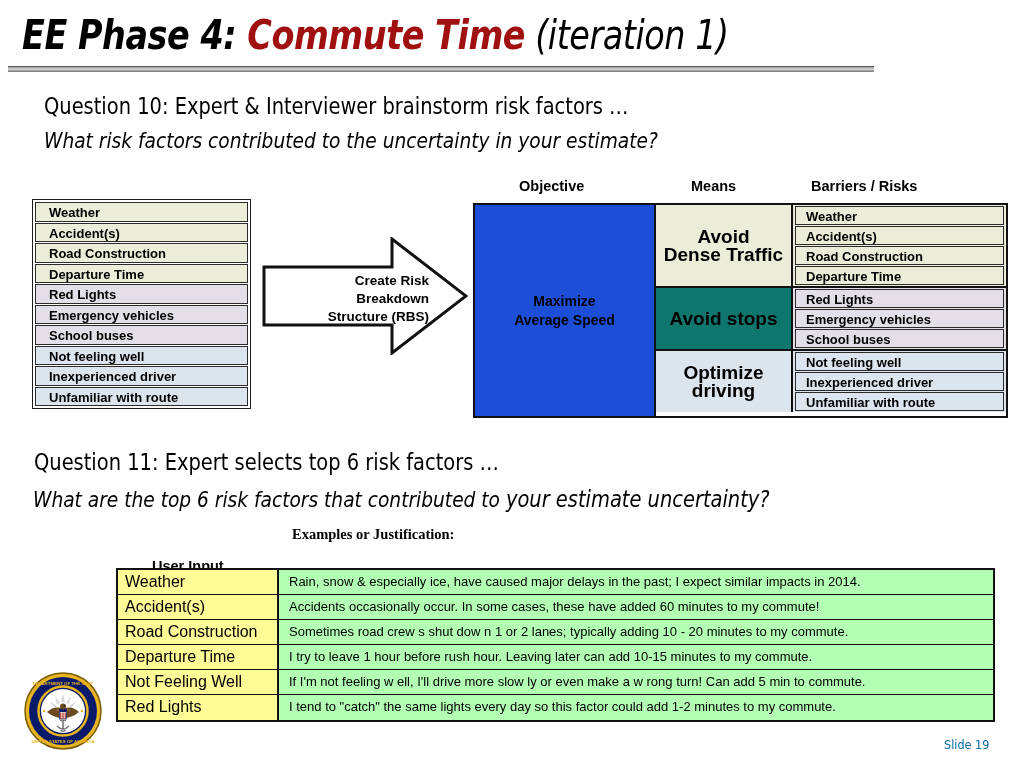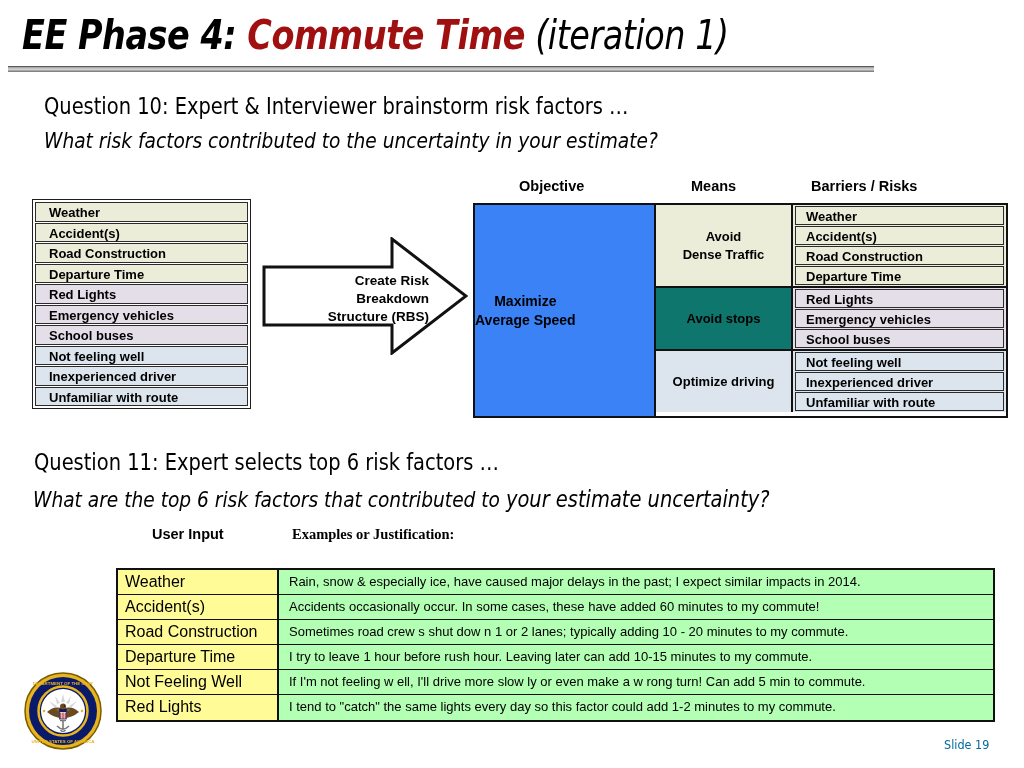--- a/index.html
+++ b/index.html
@@ -128,25 +128,26 @@
     left: 473px;
     top: 203px;
     width: 535px;
     height: 215px;
     border: 2px solid #111111;
     box-sizing: border-box;
     display: flex;
   }
   #rbs-objective {
     width: 181px;
-    background: #3b82f6;
+    background: #1d4ed8;
     border-right: 2px solid #111111;
     box-sizing: border-box;
     display: flex;
     align-items: center;
+    justify-content: center;
     text-align: center;
     font-size: 14px;
     font-weight: bold;
     line-height: 19px;
     font-family: "Liberation Sans", sans-serif;
   }
   #rbs-right {
     flex: 1;
     display: flex;
     flex-direction: column;
@@ -158,21 +159,21 @@
   }
   .rbs-group:last-child { border-bottom: none; }
   .rbs-means {
     width: 137px;
     border-right: 2px solid #111111;
     box-sizing: border-box;
     display: flex;
     align-items: center;
     justify-content: center;
     text-align: center;
-    font-size: 13px;
+    font-size: 19px;
     font-weight: bold;
     line-height: 18px;
     font-family: "Liberation Sans", sans-serif;
   }
   .rbs-barriers {
     flex: 1;
     display: flex;
     flex-direction: column;
     padding: 1px 2px 1px 2px;
     box-sizing: border-box;
@@ -194,21 +195,21 @@
 
   
   .bottom-head {
     position: absolute;
     top: 526px;
     font-size: 14.5px;
     font-weight: bold;
     font-family: "Liberation Sans", sans-serif;
     white-space: nowrap;
   }
-  #head-user-input { left: 152px; }
+  #head-user-input { left: 152px; margin-top: 32px; }
   #head-examples   { left: 292px; font-family: Liberation Serif, serif; }
 
   #justification-table {
     position: absolute;
     left: 116px;
     top: 568px;
     width: 879px;
     border: 2px solid #111111;
     border-top: 2px solid #111111;
     box-sizing: border-box;

